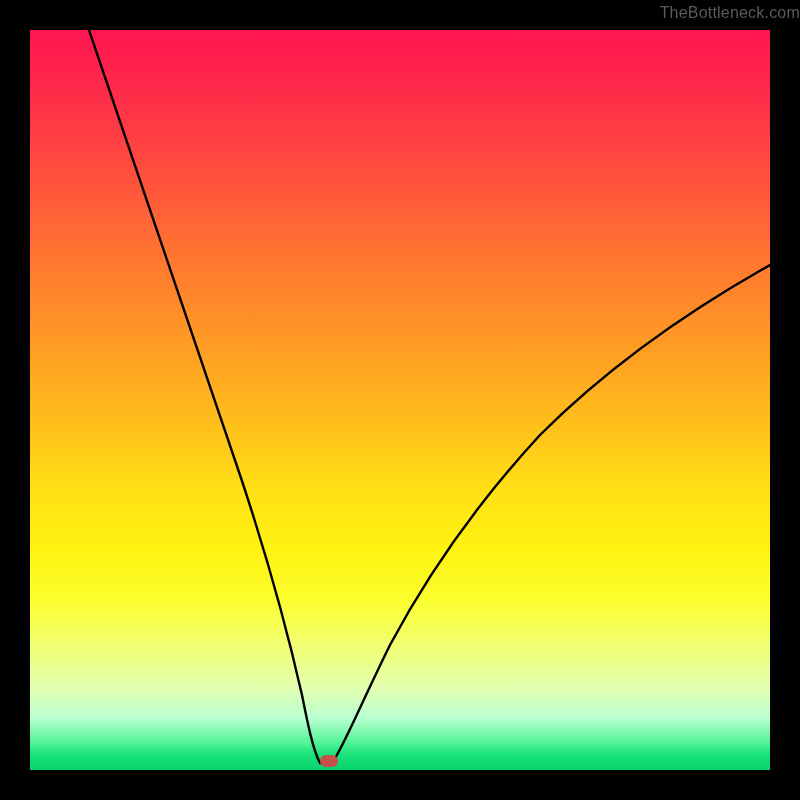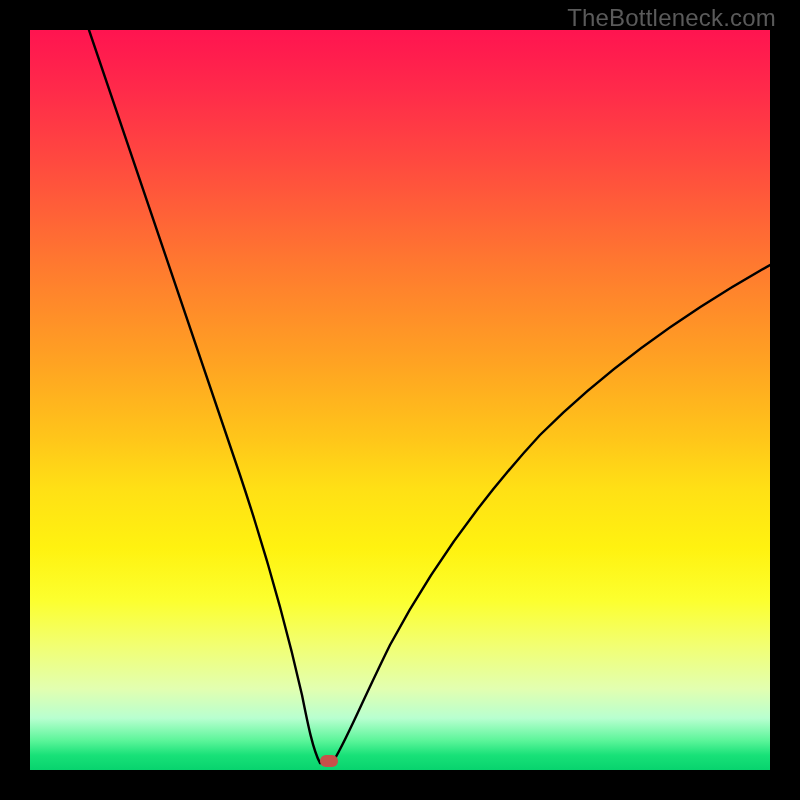--- a/index.html
+++ b/index.html
@@ -32,23 +32,23 @@
       #08d36e 100%);
   }
   .curve-svg {
     position: absolute;
     left: 0; top: 0;
     width: 740px; height: 740px;
   }
   .watermark {
     position: absolute;
     top: 4px;
-    right: 24px;
+    right: 0;
     font-family: Arial, Helvetica, sans-serif;
-    font-size: 24px;
+    font-size: 16px;
     font-weight: 500;
     color: #5a5a5a;
     letter-spacing: 0.2px;
   }
   .marker {
     position: absolute;
     width: 18px; height: 12px;
     background: #c6514a;
     border-radius: 6px;
     transform: translate(-50%, -50%);

